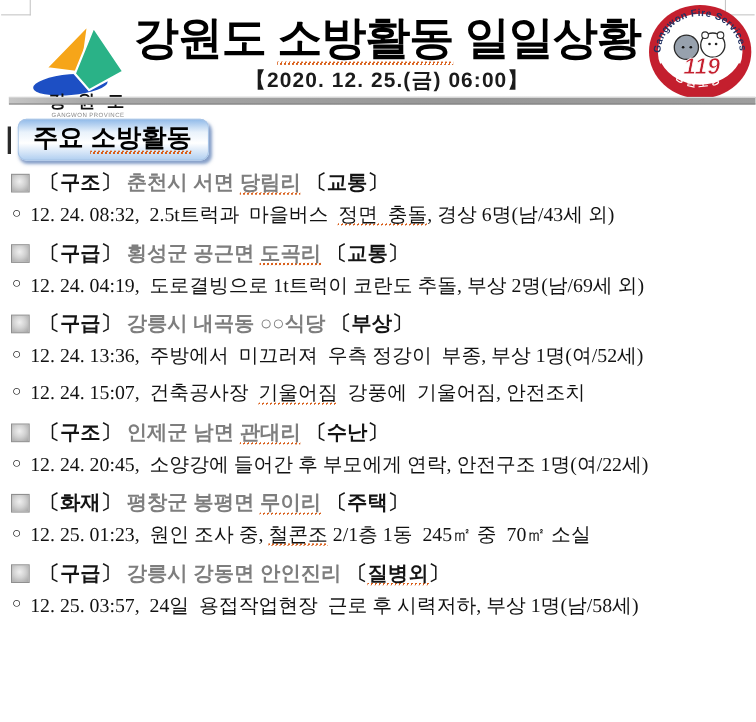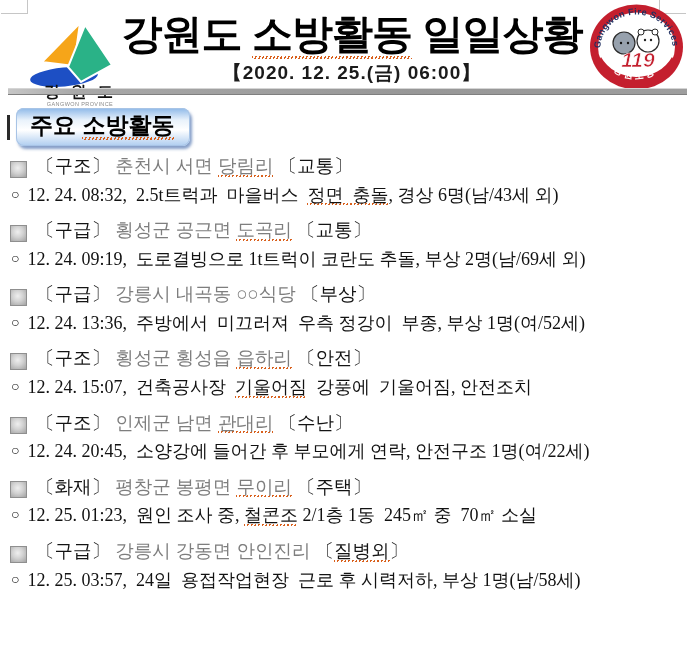--- a/index.html
+++ b/index.html
@@ -38,22 +38,22 @@
     padding:2px 16px 5px 14px;border-radius:8px;
     background:linear-gradient(180deg,#8db8e8 0%,#e9f2fb 32%,#ffffff 58%,#aecdf0 100%);
     box-shadow:2px 3px 3px rgba(35,80,155,.55), 0 0 0 1px #a8c4e6 inset;
     font-size:23px;font-weight:900;color:#000;white-space:pre;
   }
 
   
   .list{position:absolute;top:155px;left:10px;right:4px;}
   .entry{margin-bottom:13px;}
   .entry-header{
-    display:flex;align-items:flex-end;gap:9px;
-    font-size:18.5px;font-weight:400;line-height:1.22;margin-bottom:7px;white-space:pre;
+    display:flex;align-items:center;gap:9px;
+    font-size:18.5px;font-weight:700;line-height:1.22;margin-bottom:7px;white-space:pre;
   }
   .bullet{
     flex:none;width:15px;height:15px;
     background:radial-gradient(circle at 45% 40%, #efefef 0%, #d2d2d2 45%, #a2a2a2 100%);
     border:1px solid #8f8f8f;
   }
   .entry-detail{
     display:flex;gap:8px;margin-left:1px;
     font-family:"Liberation Serif",serif;font-size:18px;color:#121212;
     line-height:1.2;white-space:pre;
@@ -137,40 +137,36 @@
     </div>
   </div>
 
   <div class="entry">
     <div class="entry-header">
       <span class="bullet"></span>
       <span class="htext"><span class="tag">〔구급〕</span><span class="loc"> 횡성군 공근면 </span><span class="loc sq">도곡리</span><span class="loc"> </span><span class="tag">〔교통〕</span></span>
     </div>
     <div class="entry-detail">
       <span class="circle">○</span>
-      <span class="dtext"><span>12. 24. 09:19,  도로결빙으로 1t트럭이 코란도 추돌, 부상 2명(남/69세 외)</span></span>
+      <span class="dtext"><span>12. 24. 04:19,  도로결빙으로 1t트럭이 코란도 추돌, 부상 2명(남/69세 외)</span></span>
     </div>
   </div>
 
   <div class="entry">
     <div class="entry-header">
       <span class="bullet"></span>
       <span class="htext"><span class="tag">〔구급〕</span><span class="loc"> 강릉시 내곡동 ○○식당 </span><span class="tag">〔부상〕</span></span>
     </div>
     <div class="entry-detail">
       <span class="circle">○</span>
       <span class="dtext"><span>12. 24. 13:36,  주방에서  미끄러져  우측 정강이  부종, 부상 1명(여/52세)</span></span>
     </div>
   </div>
 
   <div class="entry">
-    <div class="entry-header">
-      <span class="bullet"></span>
-      <span class="htext"><span class="tag">〔구조〕</span><span class="loc"> 횡성군 횡성읍 </span><span class="loc sq">읍하리</span><span class="loc"> </span><span class="tag">〔안전〕</span></span>
-    </div>
     <div class="entry-detail">
       <span class="circle">○</span>
       <span class="dtext"><span>12. 24. 15:07,  건축공사장  </span><span class="sq">기울어짐</span><span>  강풍에  기울어짐, 안전조치</span></span>
     </div>
   </div>
 
   <div class="entry">
     <div class="entry-header">
       <span class="bullet"></span>
       <span class="htext"><span class="tag">〔구조〕</span><span class="loc"> 인제군 남면 </span><span class="loc sq">관대리</span><span class="loc"> </span><span class="tag">〔수난〕</span></span>

